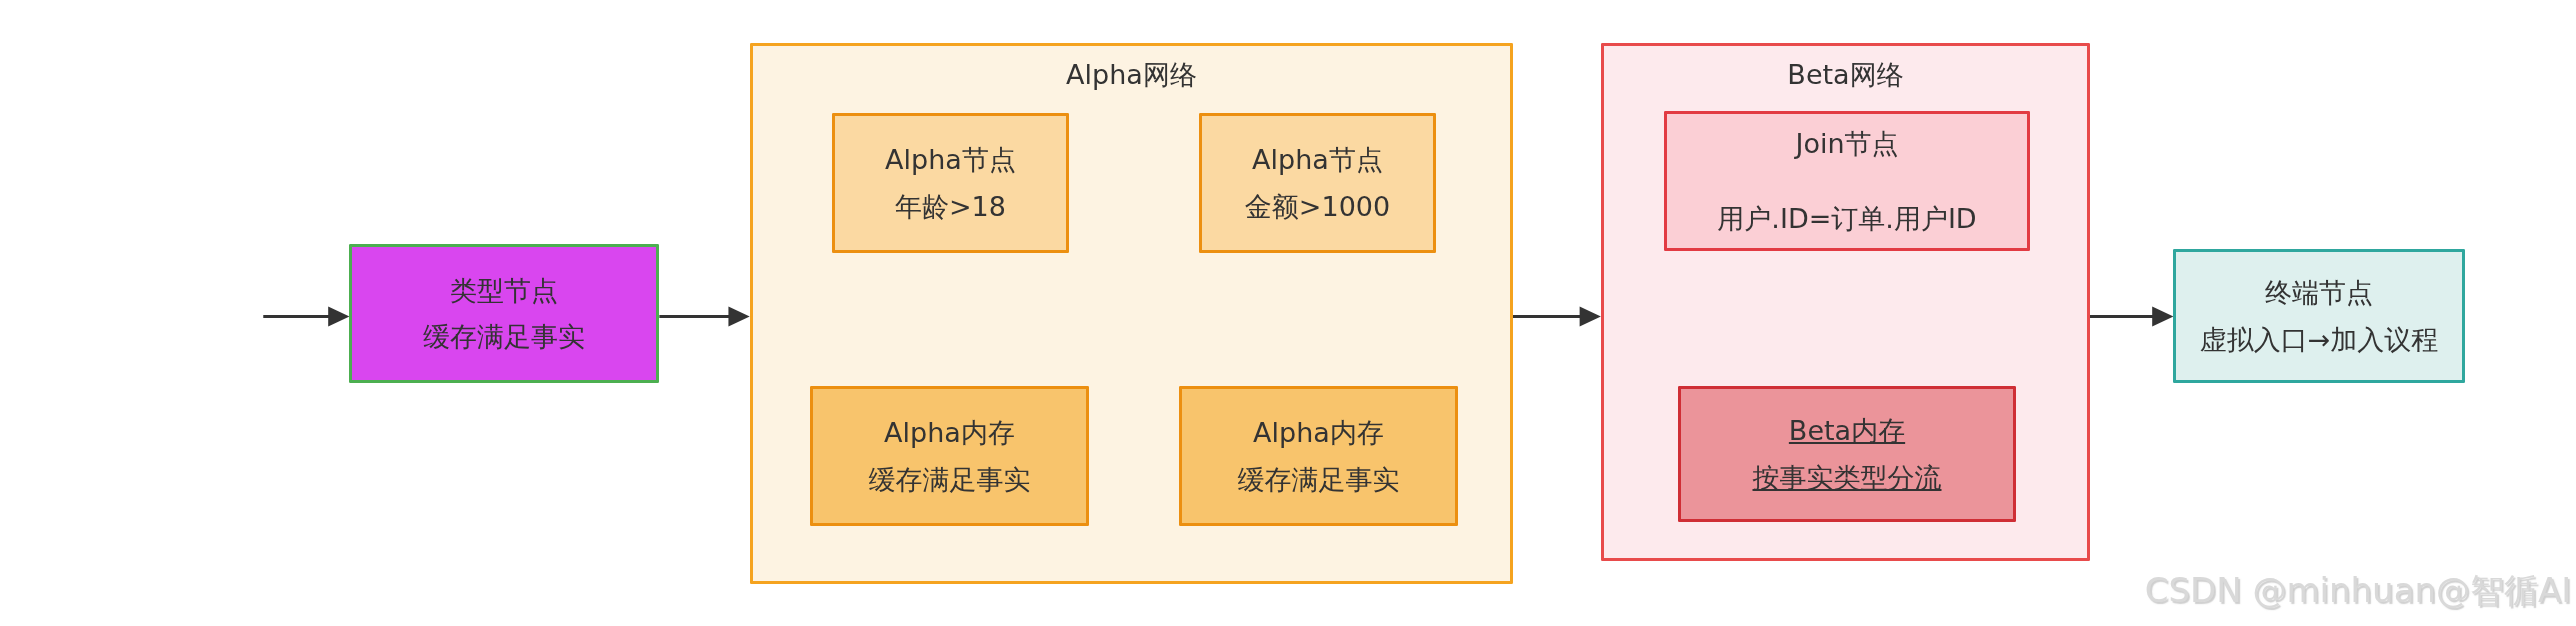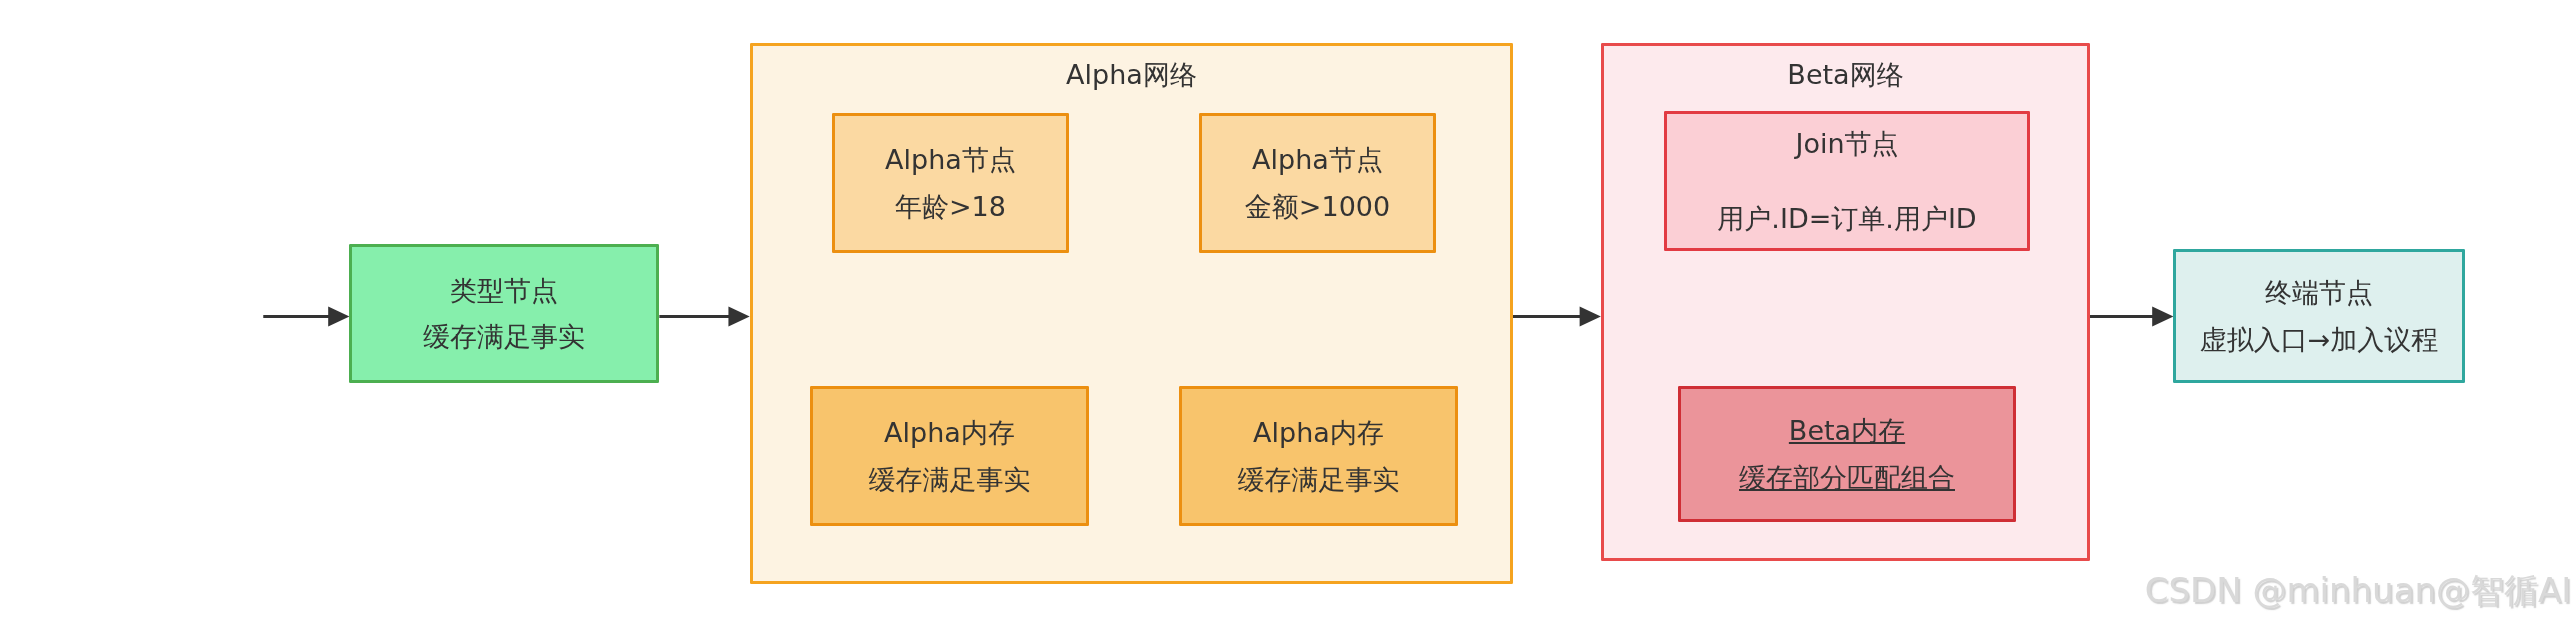--- a/index.html
+++ b/index.html
@@ -116,21 +116,21 @@
       </g>
 
       <g>
         <line x1="3540" y1="536" x2="3648" y2="536"></line>
         <polygon points="3646,519 3646,553 3682,536" stroke="none"></polygon>
       </g>
     </g>
   </svg>
 
 
-  <div class="node type-node" style="background: #86efac; border-color: rgb(76, 175, 80);">
+  <div class="node type-node" style="background: #d946ef; border-color: rgb(76, 175, 80);">
     <div>类型节点</div>
     <div>缓存满足事实</div>
   </div>
 
   <div class="group alpha-group" style="background: rgb(253, 243, 226); border-color: rgb(245, 163, 31);">
     <div class="group-title">Alpha网络</div>
 
     <div class="node alpha-node-1" style="background: rgb(251, 217, 162); border-color: rgb(236, 143, 16);">
       <div>Alpha节点</div>
       <div>年龄&gt;18</div>
@@ -155,21 +155,21 @@
   <div class="group beta-group" style="background: rgb(253, 234, 237); border-color: rgb(232, 75, 75);">
     <div class="group-title">Beta网络</div>
 
     <div class="node beta-join" style="background: rgb(251, 207, 213); border-color: rgb(226, 59, 67); gap: 44px;">
       <div>Join节点</div>
       <div>用户.ID=订单.用户ID</div>
     </div>
 
     <div class="node beta-memory" style="background: rgb(235, 148, 154); border-color: rgb(207, 46, 53); text-decoration: underline;">
       <div>Beta内存</div>
-      <div>缓存部分匹配组合</div>
+      <div>按事实类型分流</div>
     </div>
   </div>
 
   <div class="node terminal-node" style="background: rgb(222, 240, 238); border-color: rgb(47, 167, 158);">
     <div>终端节点</div>
     <div>虚拟入口→加入议程</div>
   </div>
 
   <div class="watermark">CSDN @minhuan@智循AI</div>
 

